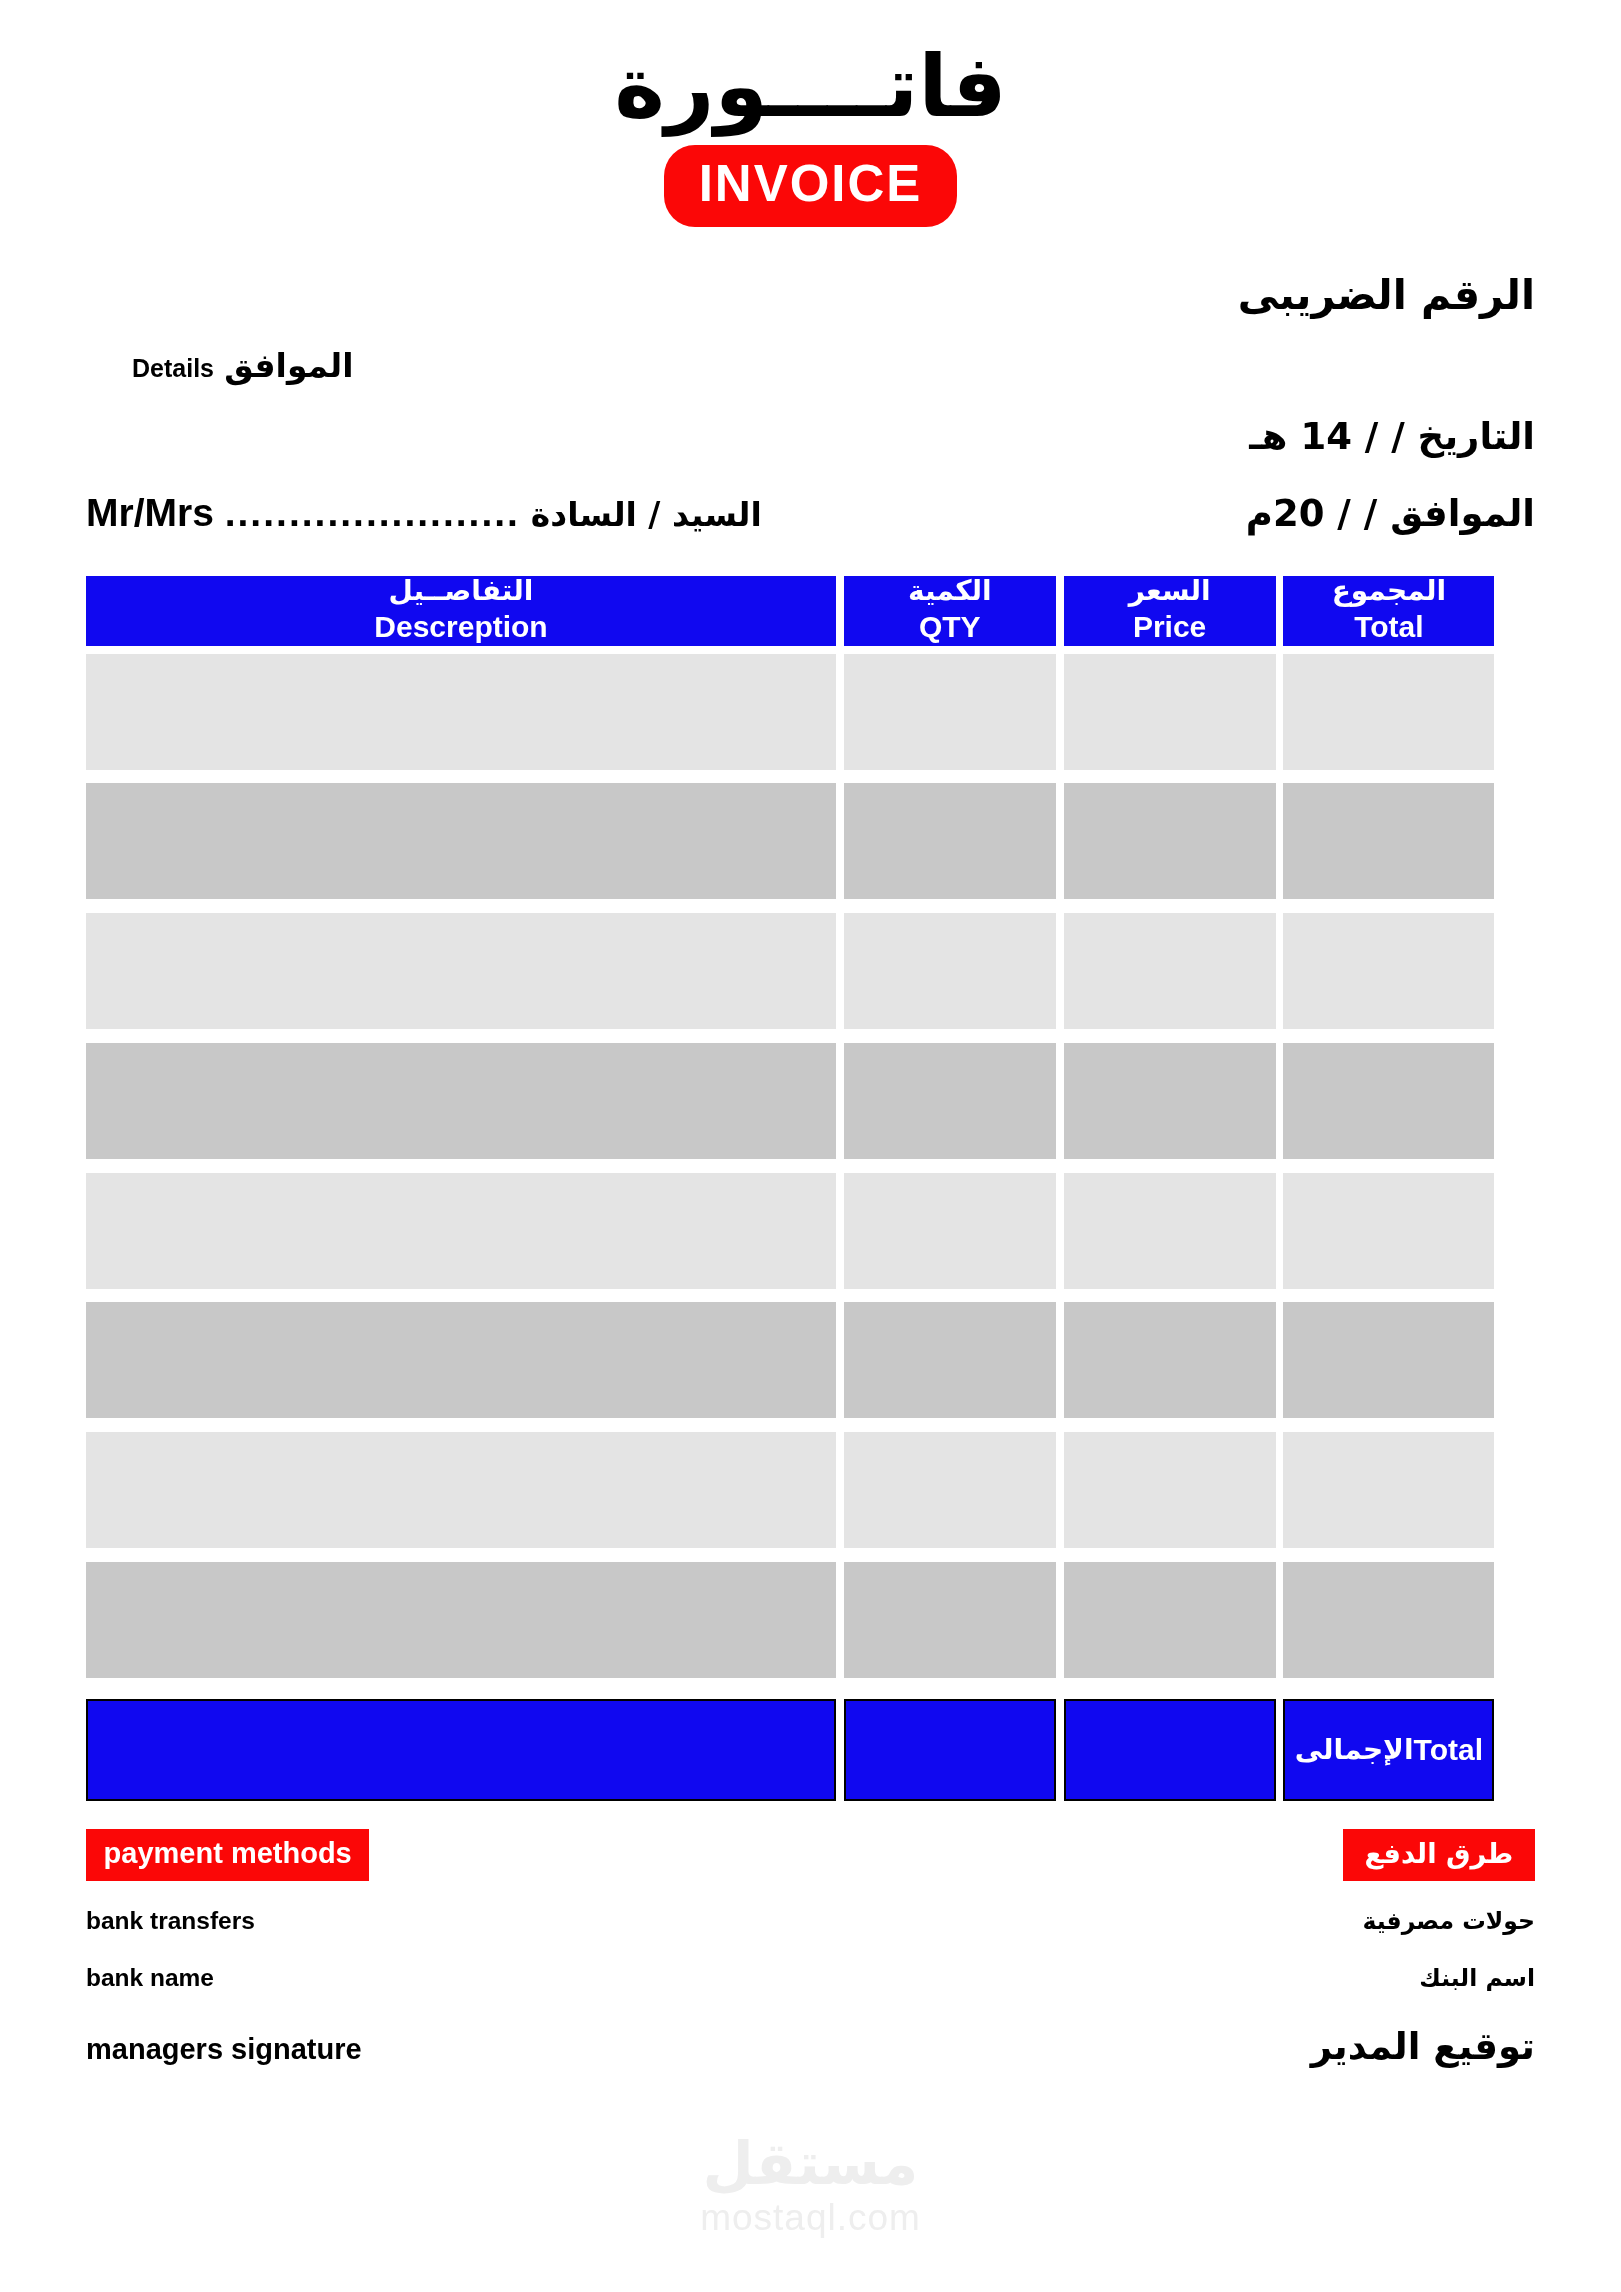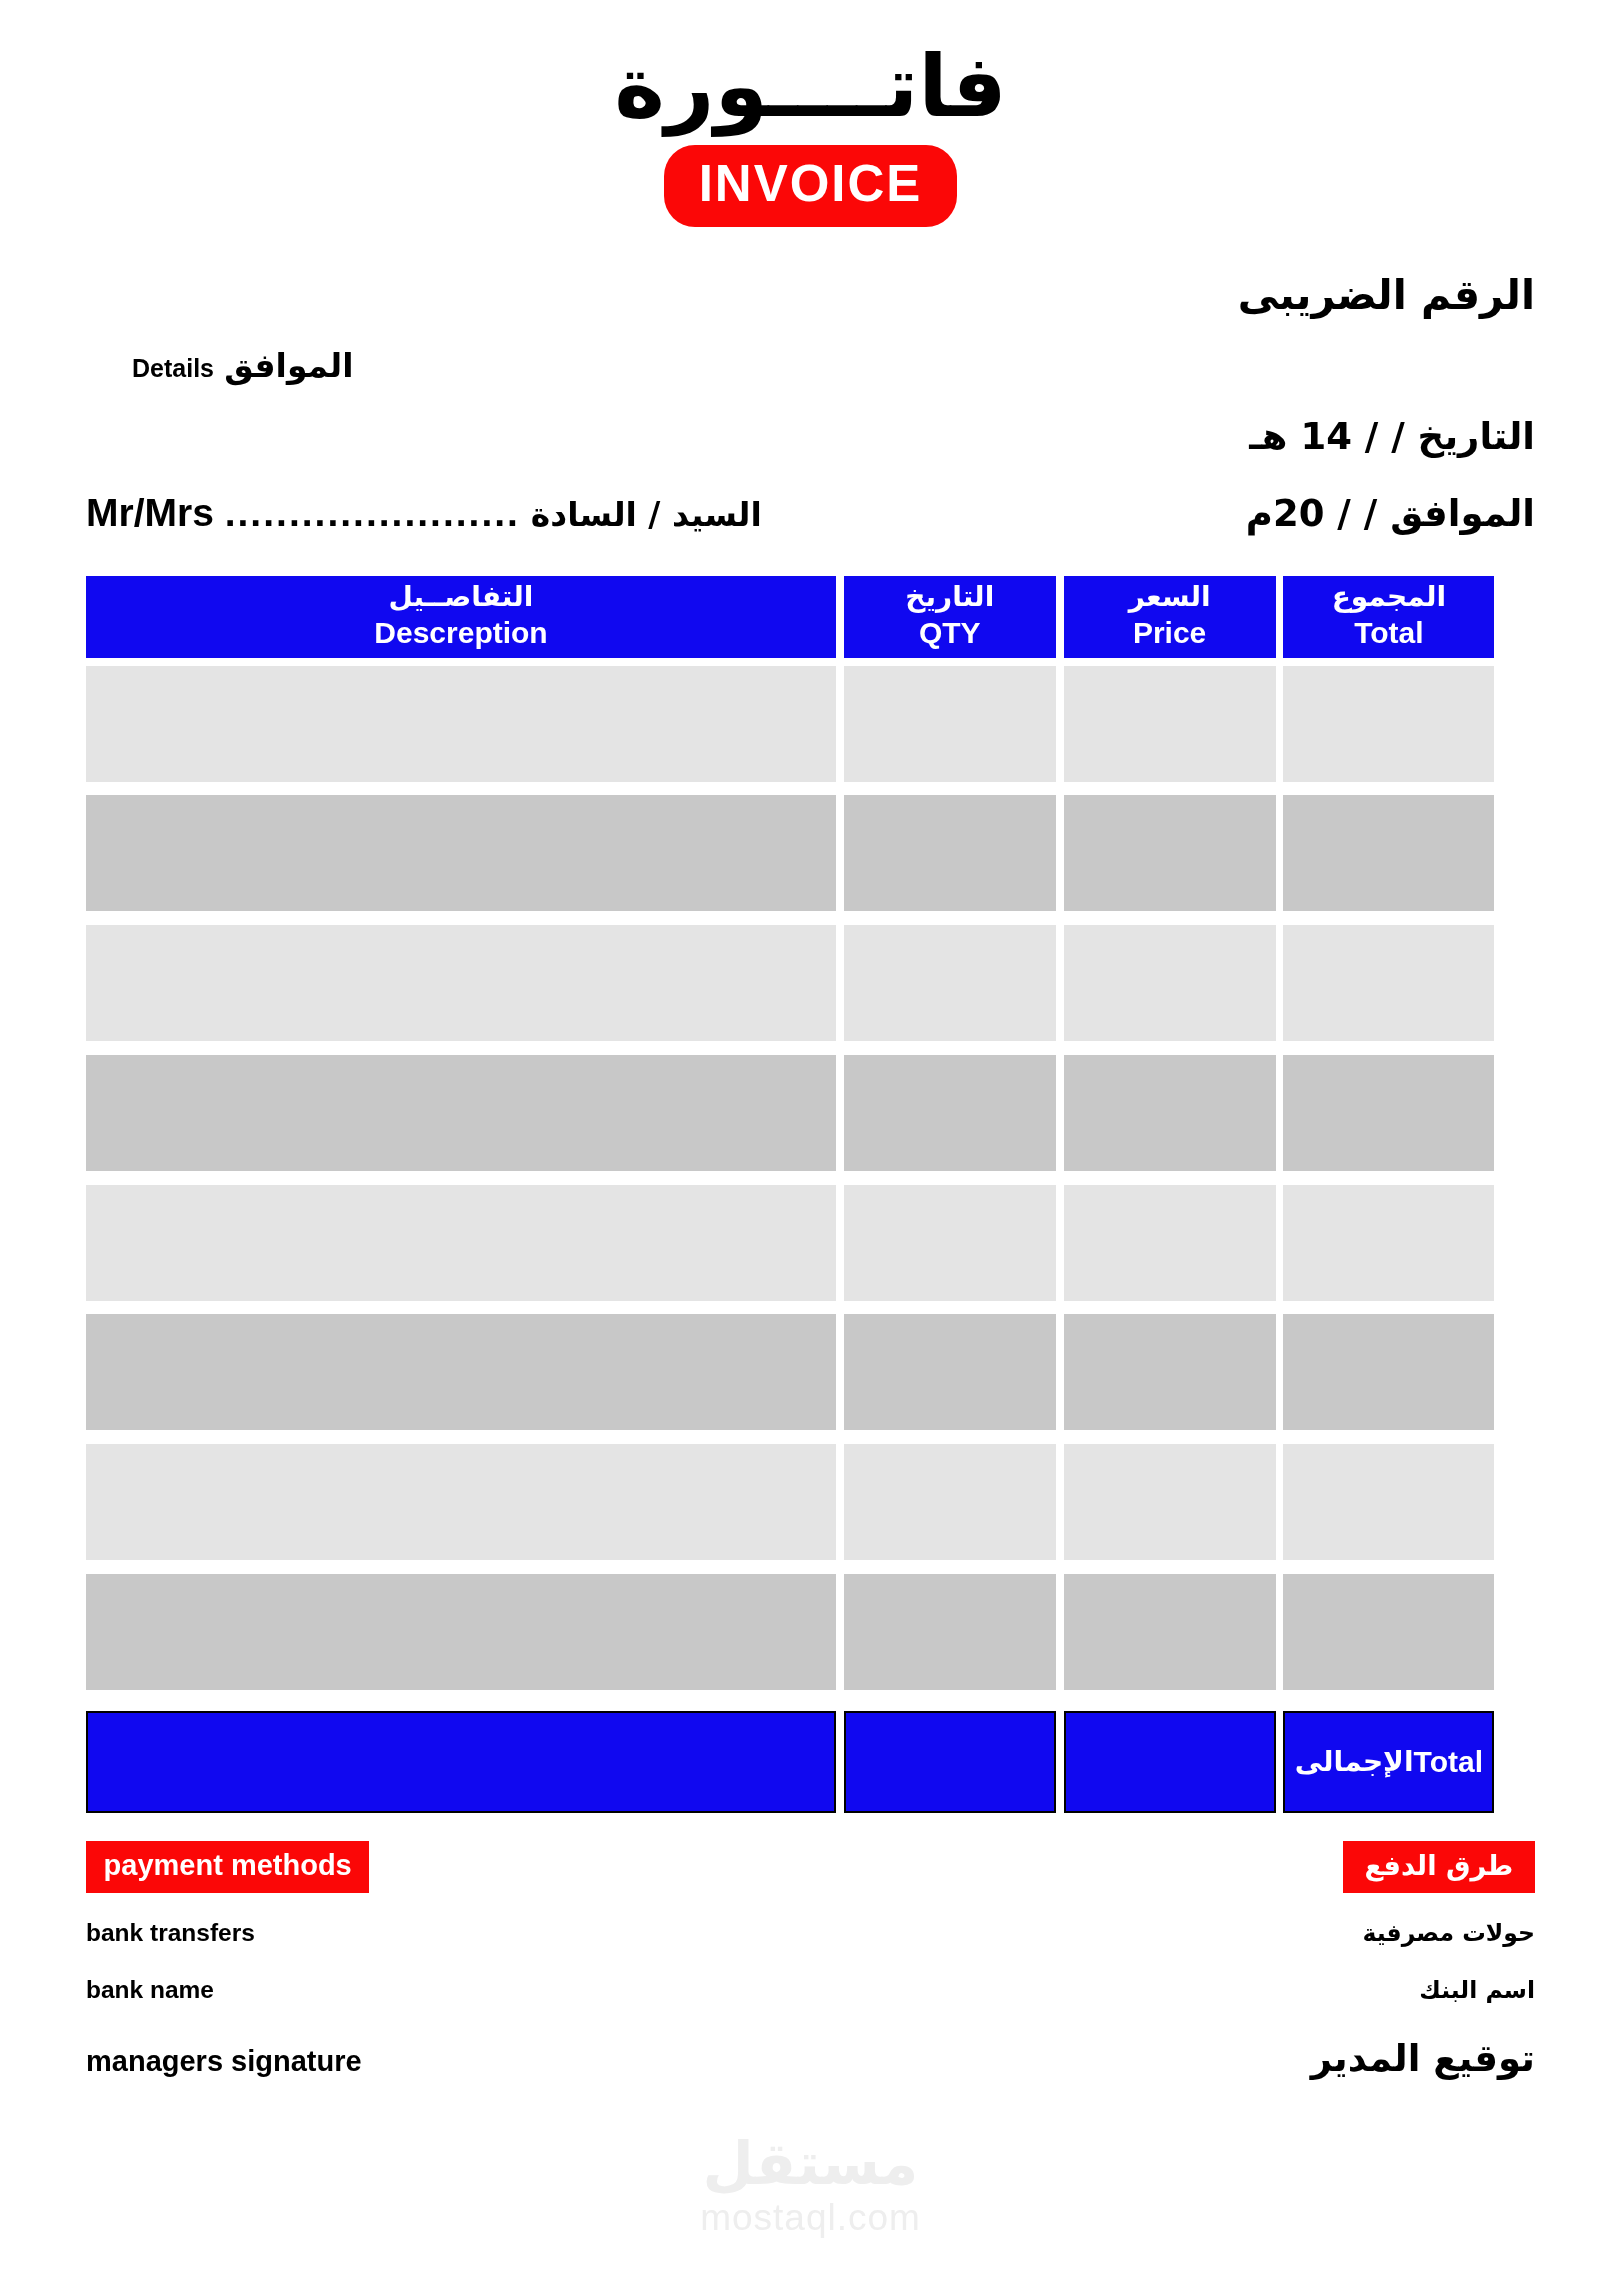--- a/index.html
+++ b/index.html
@@ -135,21 +135,21 @@
   .c-desc  { flex: 0 0 750px; }
   .c-qty   { flex: 0 0 212px; }
   .c-price { flex: 0 0 212px; }
   .c-total { flex: 0 0 211px; }
 
   .head-row .cell {
     background: #1008f0;
     color: #ffffff;
     text-align: center;
     padding: 9.8px 3.9px 11.8px 3.9px;
-    height: 82px;
+    height: 70px;
     box-sizing: border-box;
     display: flex;
     flex-direction: column;
     align-items: center;
     justify-content: center;
   }
   .head-ar {
     font-family: "DejaVu Sans", sans-serif;
     font-weight: bold;
     font-size: 28px;
@@ -316,21 +316,21 @@
   </div>
 
   <div class="table">
 
     <div class="trow head-row">
       <div class="cell c-desc">
         <span class="head-ar">التفاصــيل</span>
         <span class="head-en">Descreption</span>
       </div>
       <div class="cell c-qty">
-        <span class="head-ar">التاريخ</span>
+        <span class="head-ar">الكمية</span>
         <span class="head-en">QTY</span>
       </div>
       <div class="cell c-price">
         <span class="head-ar">السعر</span>
         <span class="head-en">Price</span>
       </div>
       <div class="cell c-total">
         <span class="head-ar">المجموع</span>
         <span class="head-en">Total</span>
       </div>

